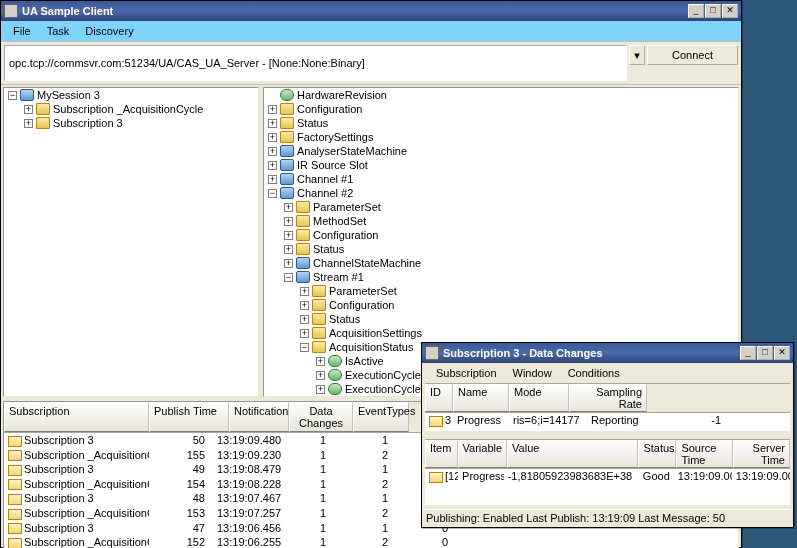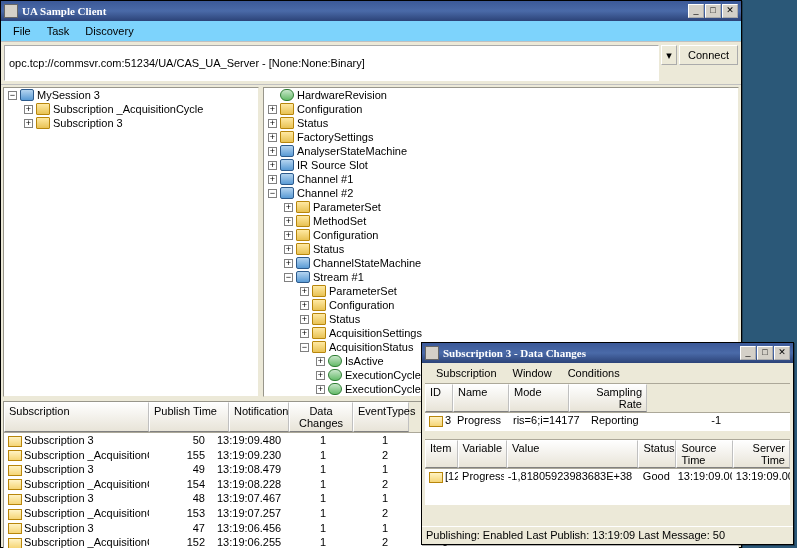--- a/index.html
+++ b/index.html
@@ -1,31 +1,31 @@
 <!DOCTYPE html>
 <html><head>
 <meta charset="utf-8">
 <style>
   * { box-sizing: border-box; margin: 0; padding: 0; font-family: Tahoma, Arial, sans-serif; font-size: 11px; }
   body { background: #2b5878; width: 797px; height: 548px; position: relative; overflow: hidden; }
   
   .window { position: absolute; background: #ece9d8; border: 1px solid #000; box-shadow: 1px 1px 0 rgba(0,0,0,0.3); }
   .titlebar { background: linear-gradient(to bottom, #3b5998 0%, #4a6aa8 50%, #2c4378 100%); color: #fff; display: flex; align-items: center; padding: 2px 3px; height: 20px; }
   .titlebar-icon { width: 14px; height: 14px; background: #d4d0c8; border: 1px solid #666; margin-right: 4px; }
-  .titlebar-text { flex: 1; font-weight: bold; font-family: Liberation Serif, serif; }
+  .titlebar-text { flex: 1; font-weight: bold; }
   .titlebar-btns { display: flex; gap: 1px; }
   .titlebar-btn { width: 16px; height: 14px; background: #d4d0c8; border: 1px outset #fff; font-size: 9px; text-align: center; line-height: 10px; cursor: pointer; color:#000; }
   
   .menubar { background: #7dd3fc; display: flex; padding: 2px 4px; border-bottom: 1px solid #c0c0c0; }
   .menubar span { padding: 2px 8px; cursor: pointer; }
   
   .toolbar { background: #ece9d8; display: flex; padding: 3px; border-bottom: 1px solid #c0c0c0; gap: 2px; }
   .url-input { flex: 1; border: 1px inset #fff; padding: 2px 4px; background: #fff; height: 36px; }
   .dropdown-btn { width: 16px; height: 20px; background: #ece9d8; border: 1px outset #fff; text-align:center; line-height:18px;}
-  .connect-btn { padding: 2px 8px; border: 1px outset #fff; background: #ece9d8; cursor: pointer; height: 20px; }
+  .connect-btn { padding: 2px 24px; border: 1px outset #fff; background: #ece9d8; cursor: pointer; height: 20px; }
   
   .main-content { display: flex; height: 314px; }
   .tree-pane { background: #fff; border: 1px inset #ece9d8; margin: 2px; overflow: auto; }
   .tree-left { width: 256px; }
   .tree-right { flex: 1; }
   
   .tree-node { display: flex; align-items: center; padding: 1px 0; white-space: nowrap; cursor: default; }
   .expander { width: 9px; height: 9px; border: 1px solid #808080; display: inline-flex; align-items:center; justify-content:center; font-size: 9px; line-height: 7px; margin-right: 3px; background:#fff; cursor:pointer;}
   .node-icon { width: 14px; height: 12px; margin-right: 3px; display:inline-block; }
   .folder-icon { background: linear-gradient(#ffe9a2, #e8c254); border:1px solid #b8860b; border-radius:1px;}
@@ -345,16 +345,16 @@
     <div class="grid-row">
       <div class="di-item"><span class="row-icon"></span><span>[12]</span></div>
       <div class="di-var">Progress</div>
       <div class="di-val">-1,81805923983683E+38</div>
       <div class="di-stat">Good</div>
       <div class="di-st">13:19:09.009</div>
       <div class="di-srvt">13:19:09.009</div>
     </div>
   </div>
 
-  <div class="statusbar" style="margin-top:21px;">
+  <div class="statusbar" style="margin-top:4px;">
     <span>Publishing:  Enabled  Last Publish:    13:19:09  Last Message:   50</span>
   </div>
 </div>
 
 </body></html>

